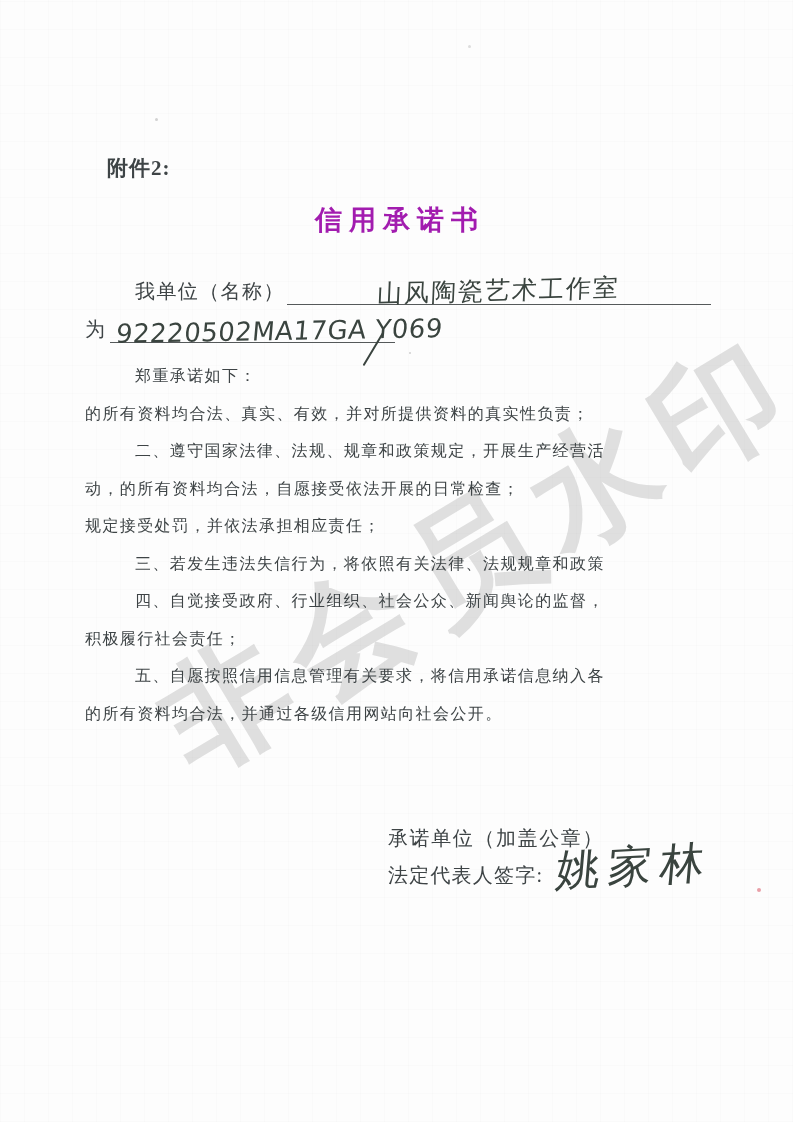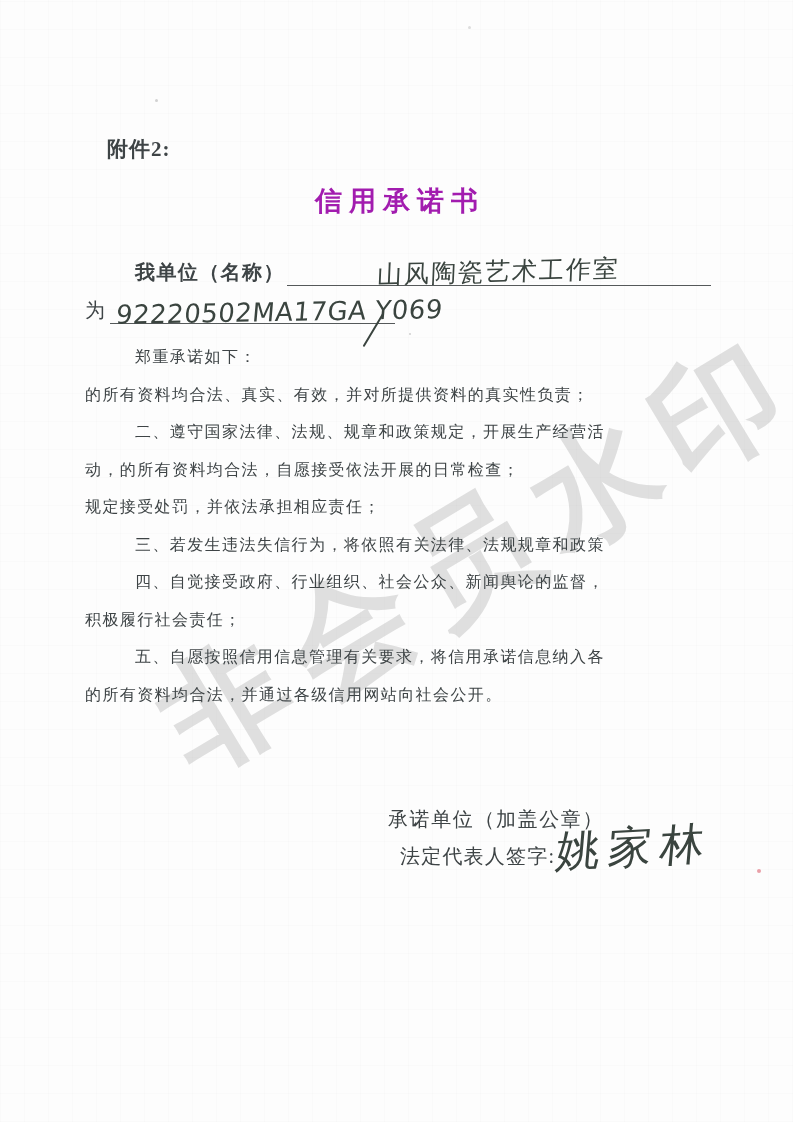--- a/index.html
+++ b/index.html
@@ -32,40 +32,40 @@
     transform:translate(-50%,-50%) rotate(-31deg);
     font-size:125px;
     letter-spacing:18px;
     white-space:nowrap;
     color:var(--wm);
     font-weight:700;
     font-family:"Liberation Sans","DejaVu Sans",sans-serif;
     user-select:none;
     z-index:1;
   }
-  .content{position:absolute;inset:0;z-index:2;}
+  .content{position:absolute;inset:0;z-index:2;margin-top:19px;}
   .attachment{
     position:absolute;left:107px;top:135px;
     font-size:21px;font-weight:700;letter-spacing:1px;
   }
   .title{
     position:absolute;left:0;top:183px;width:100%;
     margin:0;text-align:center;
     font-size:27px;font-weight:700;
     letter-spacing:7px;text-indent:7px;
     color:#a21caf;
   }
   .line{
     position:absolute;left:85px;width:628px;
     font-size:20px;letter-spacing:1.4px;
     white-space:nowrap;
   }
   .intro1{top:252px;display:flex;align-items:flex-end;}
   .intro1 .ind{display:inline-block;width:50px;flex:0 0 auto;}
-  .intro1 .printed{flex:0 0 auto;font-weight:bold;}
+  .intro1 .printed{flex:0 0 auto;}
   .intro2{top:293px;display:flex;align-items:flex-end;}
   .hand-field{
     border-bottom:1.6px solid #55595a;
     position:relative;
   }
   .hand-field.company{flex:1 1 auto;margin:0 2px;text-align:center;}
   .hand-field.code{width:285px;margin-left:4px;}
   .hand{
     font-family:"DejaVu Sans","Liberation Sans",sans-serif;
     color:var(--hand);
@@ -92,21 +92,21 @@
     height:37.5px;line-height:37.5px;
     font-size:16px;letter-spacing:1.4px;
     white-space:nowrap;
   }
   .bline.indent{padding-left:50px;}
   .sig-unit{
     position:absolute;left:388px;top:806px;
     font-size:20px;letter-spacing:1.6px;white-space:nowrap;
   }
   .sig-row{
-    position:absolute;left:400px;top:843px;
+    position:absolute;left:388px;top:843px;
     font-size:20px;letter-spacing:1.2px;white-space:nowrap;text-align:center;
   }
   .sig-hand{
     position:absolute;left:556px;top:818px;
     font-family:"DejaVu Sans","Liberation Sans",sans-serif;
     font-size:44px;letter-spacing:8px;
     color:var(--hand);
     transform:rotate(-3deg) skewX(-8deg);
     white-space:nowrap;
   }

